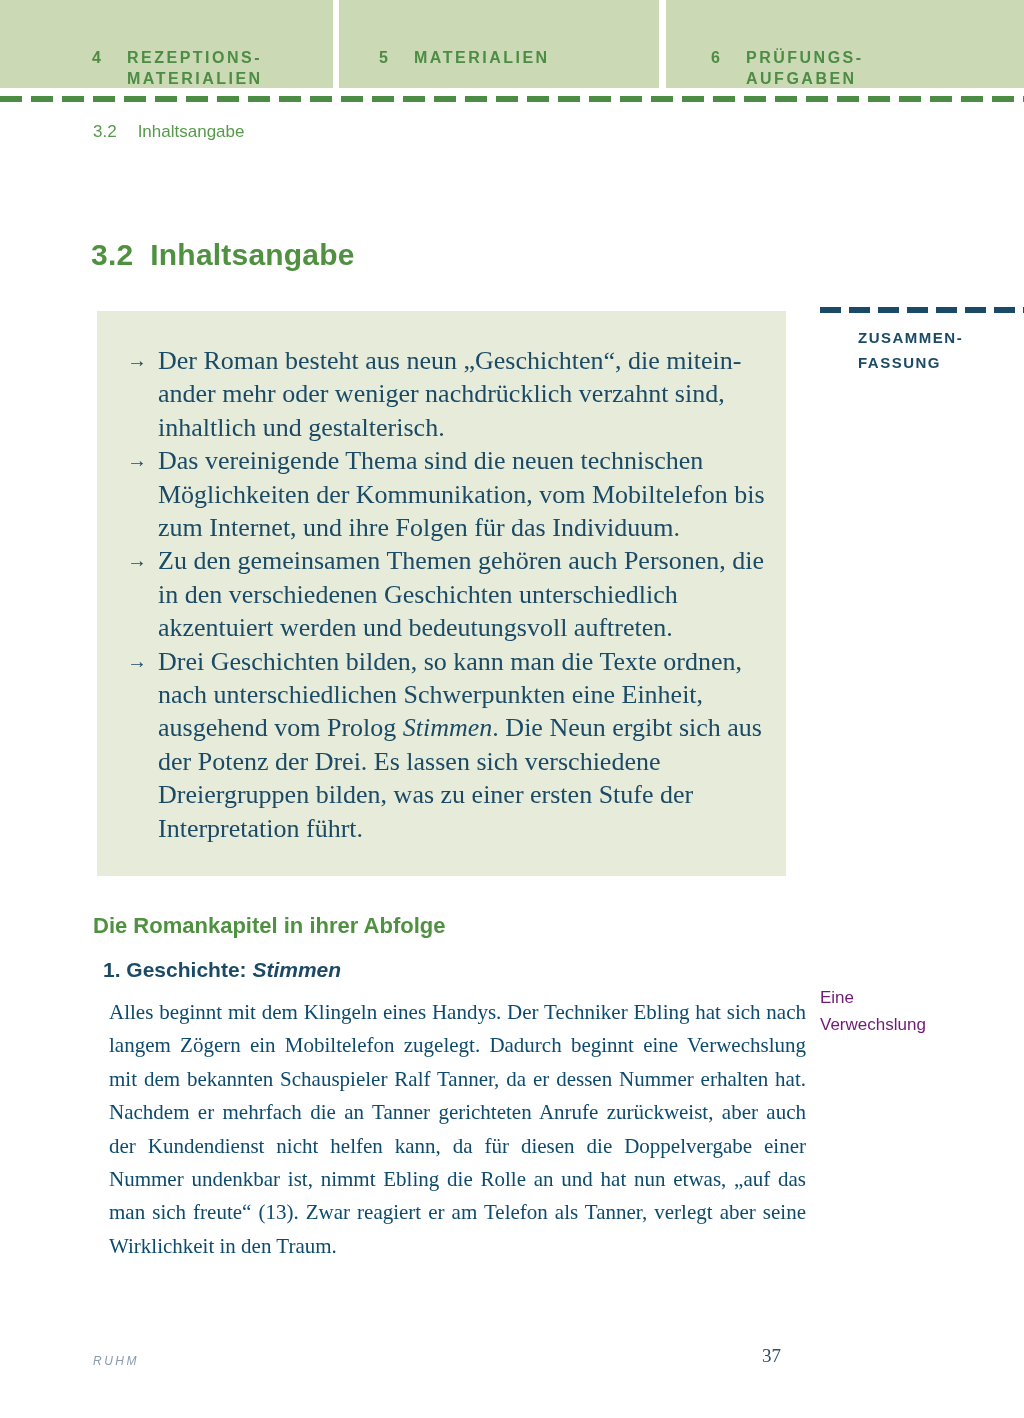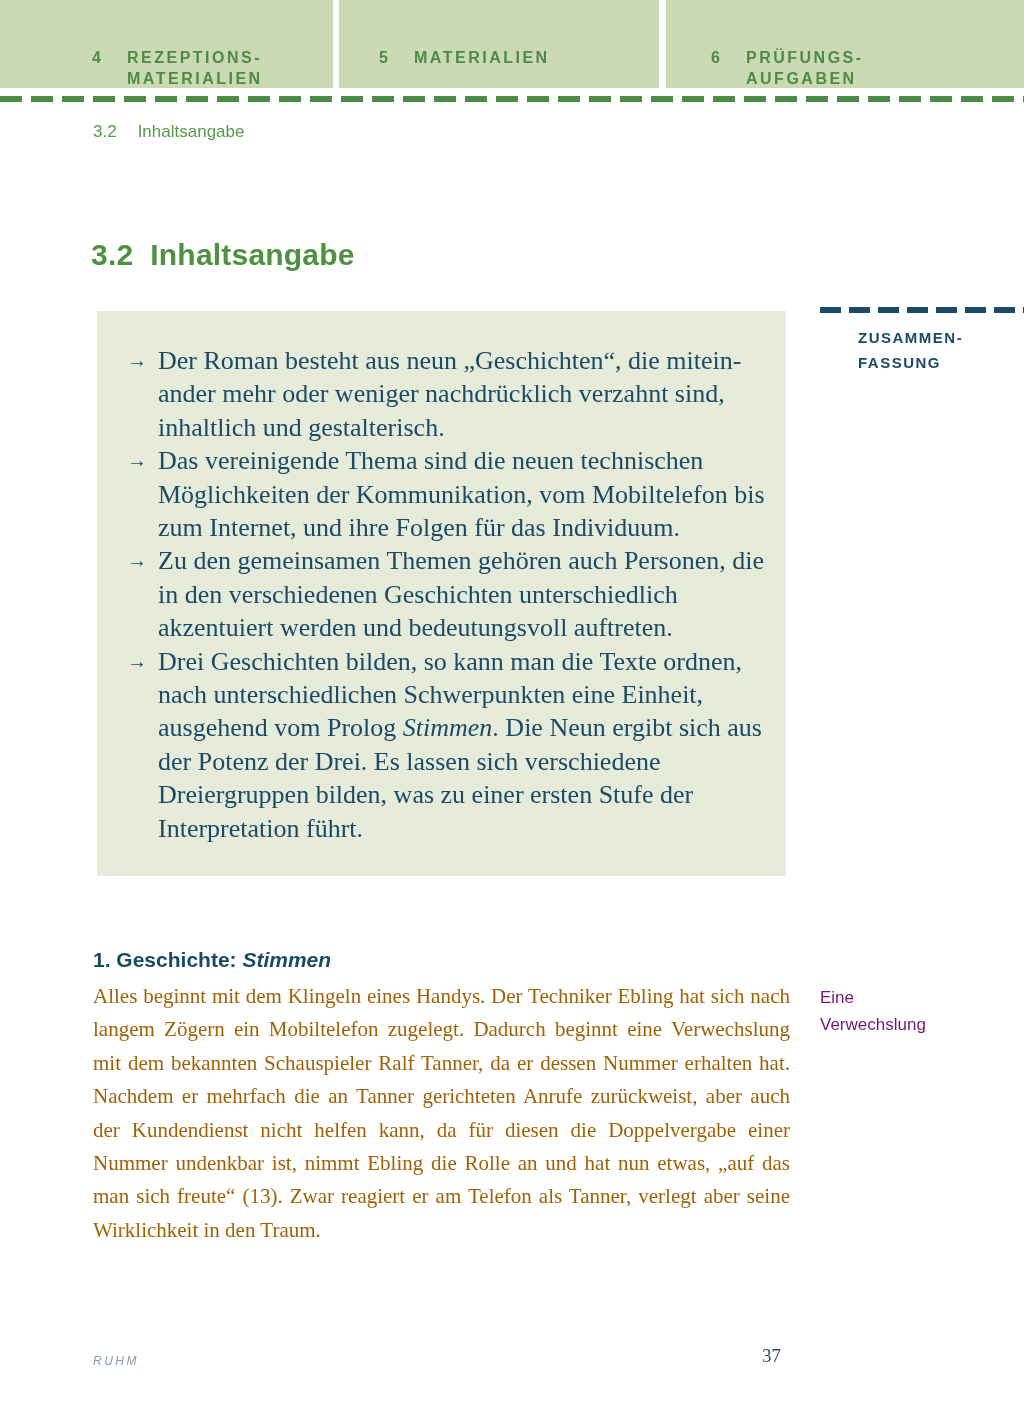--- a/index.html
+++ b/index.html
@@ -85,30 +85,30 @@
     color:#1a4a66; font-size:15px; font-weight:bold;
     letter-spacing:1.5px; line-height:25px;margin-left:38px;
   }
 
   
   .section-heading {
     position:absolute; left:93px; top:913px; margin:0;
     color:#4f9141; font-size:22px; font-weight:bold; line-height:26px;
   }
   .sub-heading {
-    position:absolute; left:93px; top:947px; margin:0;
+    position:absolute; left:93px; top:947px; margin:10px;
     color:#1a4a66; font-size:21px; font-weight:bold; line-height:26px;
   }
   .sub-heading i { font-style:italic; }
 
   .body-text {
-    position:absolute; left:93px; top:980px; margin:0;
+    position:absolute; left:93px; top:980px; margin:16px;
     width:697px;
     font-family:"Liberation Serif", serif;
-    color:#a16207; font-size:21px; line-height:33.4px;
+    color:#0c4a6e; font-size:21px; line-height:33.4px;
     text-align:justify;
   }
 
   .margin-note {
     position:absolute; left:820px; top:984px;
     color:#701a75; font-size:17px; line-height:27px;
   }
 
   
   .footer-book {
@@ -183,20 +183,21 @@
       <p class="bullet-text"><span>Drei Geschichten bilden, so kann man die Texte ordnen, nach unterschiedlichen Schwerpunkten eine Einheit, ausgehend vom Prolog </span><i>Stimmen</i><span>. Die Neun ergibt sich aus der Potenz der Drei. Es lassen sich verschiedene Dreiergruppen bilden, was zu einer ersten Stufe der Interpretation führt.</span></p>
     </div>
   </section>
 
   <div class="margin-rule"></div>
   <aside class="margin-summary">
     <div>ZUSAMMEN-</div>
     <div>FASSUNG</div>
   </aside>
 
+  <h2 class="section-heading">Die Romankapitel in ihrer Abfolge</h2>
   <h3 class="sub-heading"><span>1. Geschichte: </span><i>Stimmen</i></h3>
 
   <p class="body-text">Alles beginnt mit dem Klingeln eines Handys. Der Techniker Ebling hat sich nach langem Zögern ein Mobiltelefon zugelegt. Dadurch beginnt eine Verwechslung mit dem bekannten Schauspieler Ralf Tanner, da er dessen Nummer erhalten hat. Nachdem er mehr­fach die an Tanner gerichteten Anrufe zurückweist, aber auch der Kundendienst nicht helfen kann, da für diesen die Doppelvergabe einer Nummer undenkbar ist, nimmt Ebling die Rolle an und hat nun etwas, „auf das man sich freute“ (13). Zwar reagiert er am Telefon als Tanner, verlegt aber seine Wirklichkeit in den Traum.</p>
 
   <aside class="margin-note">
     <div>Eine</div>
     <div>Verwechslung</div>
   </aside>
 
   <footer>

